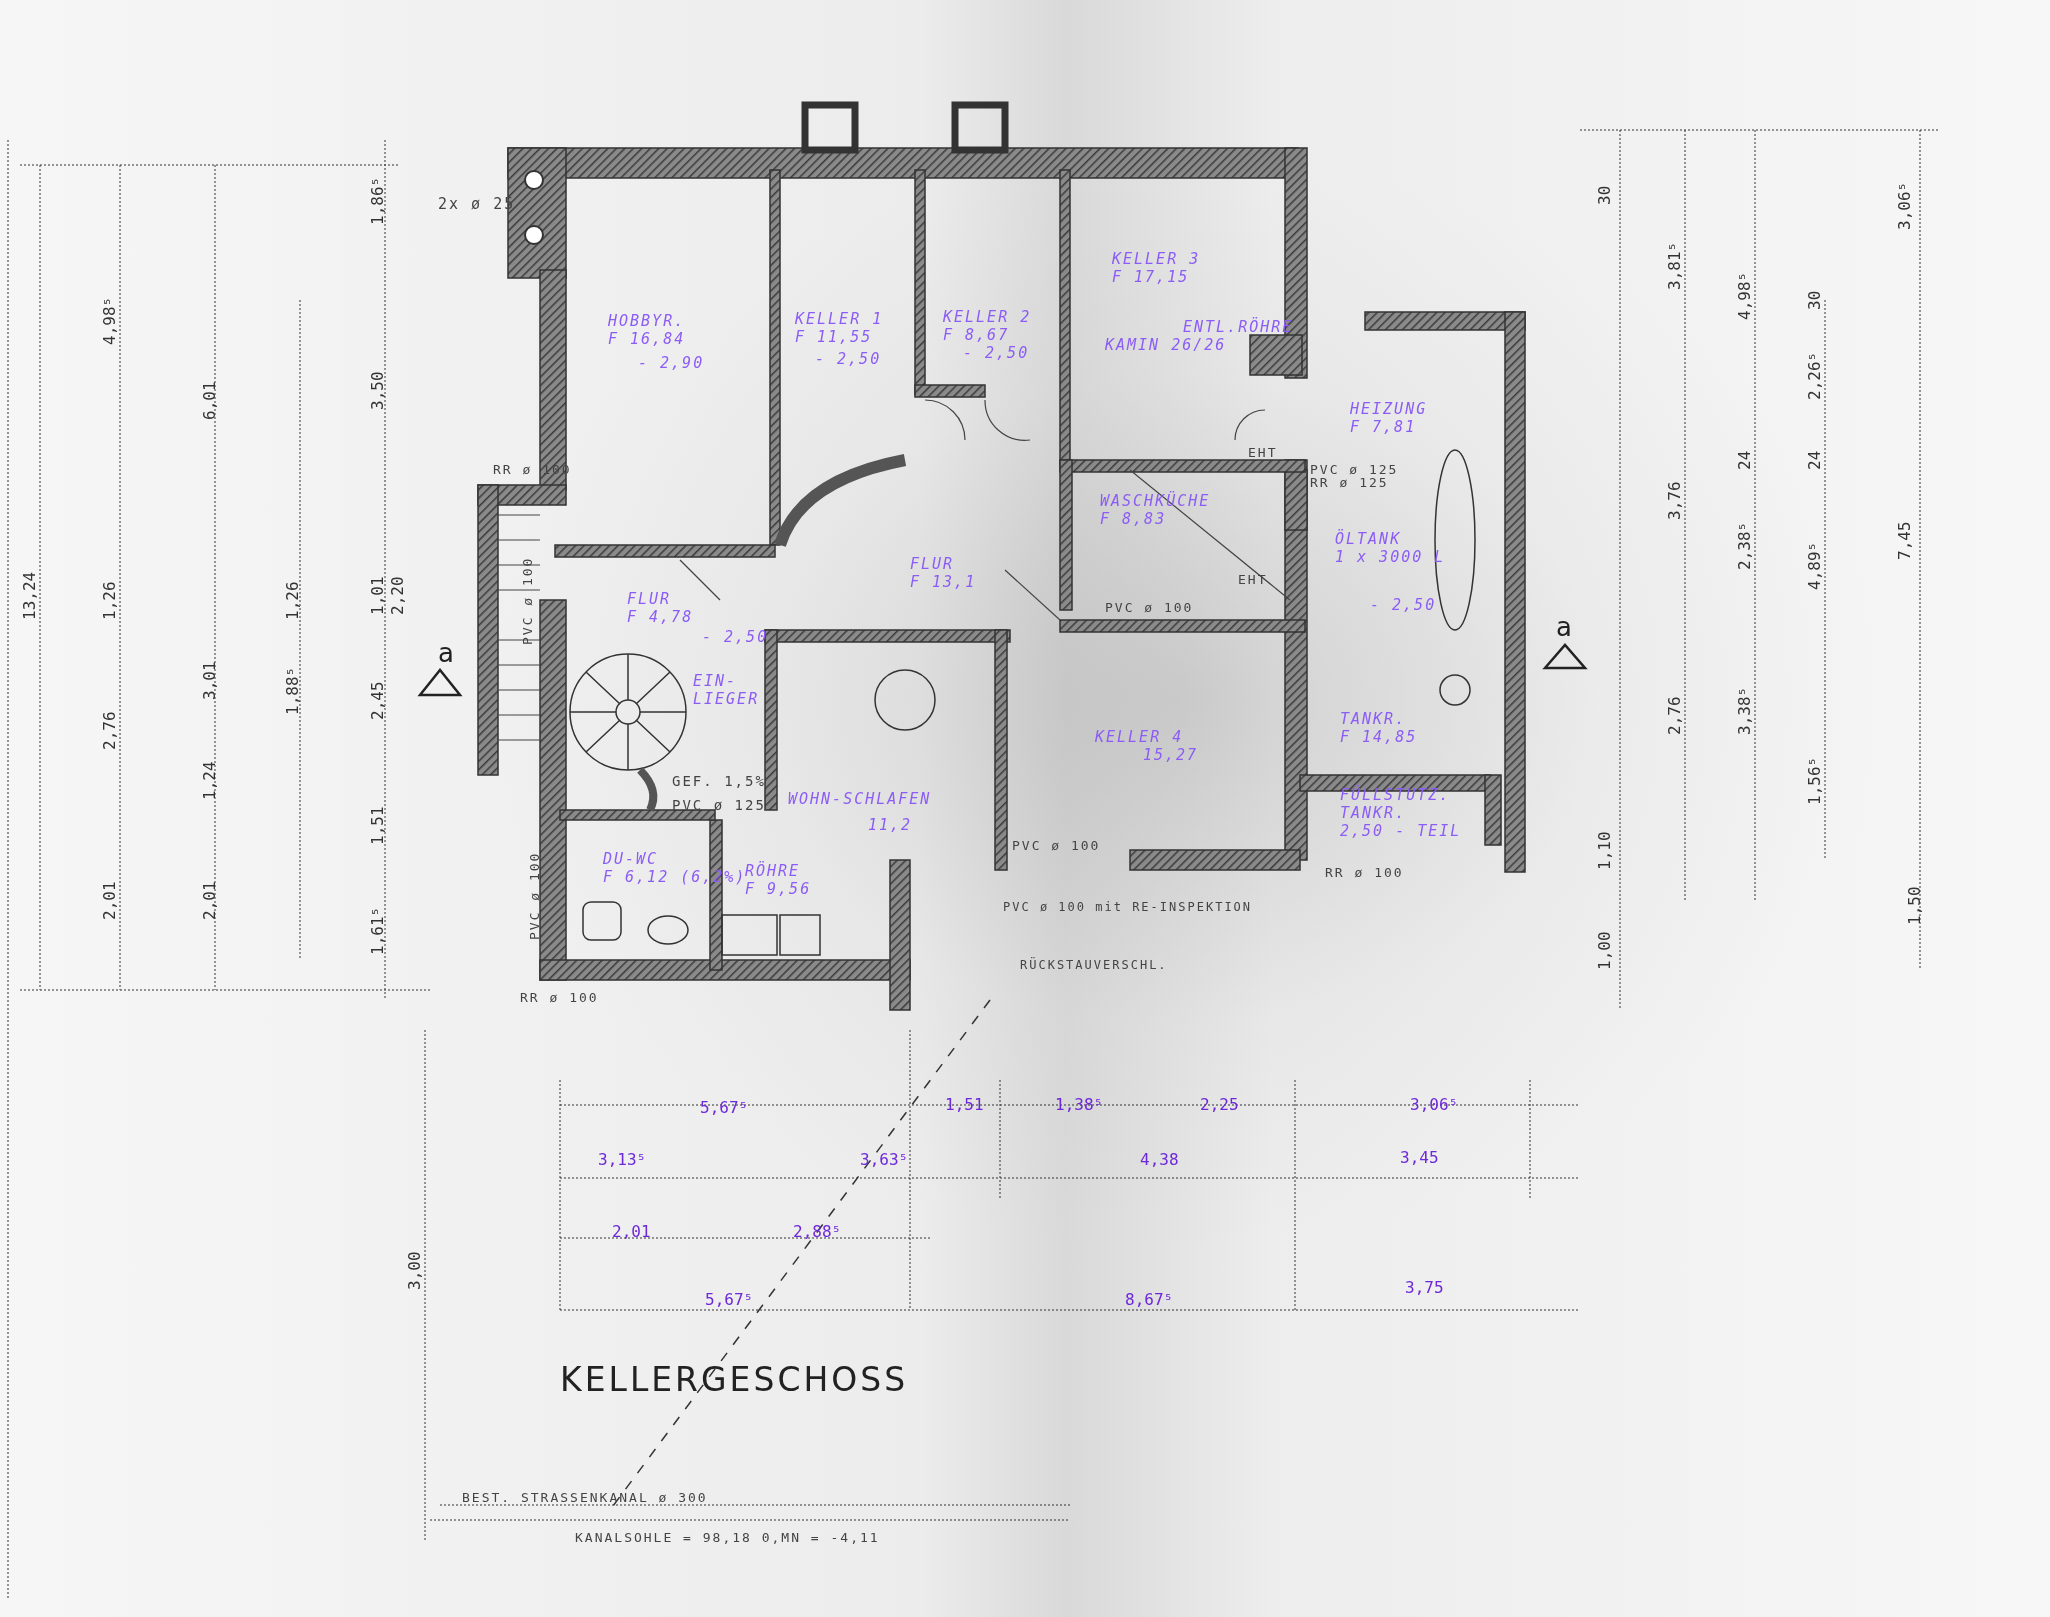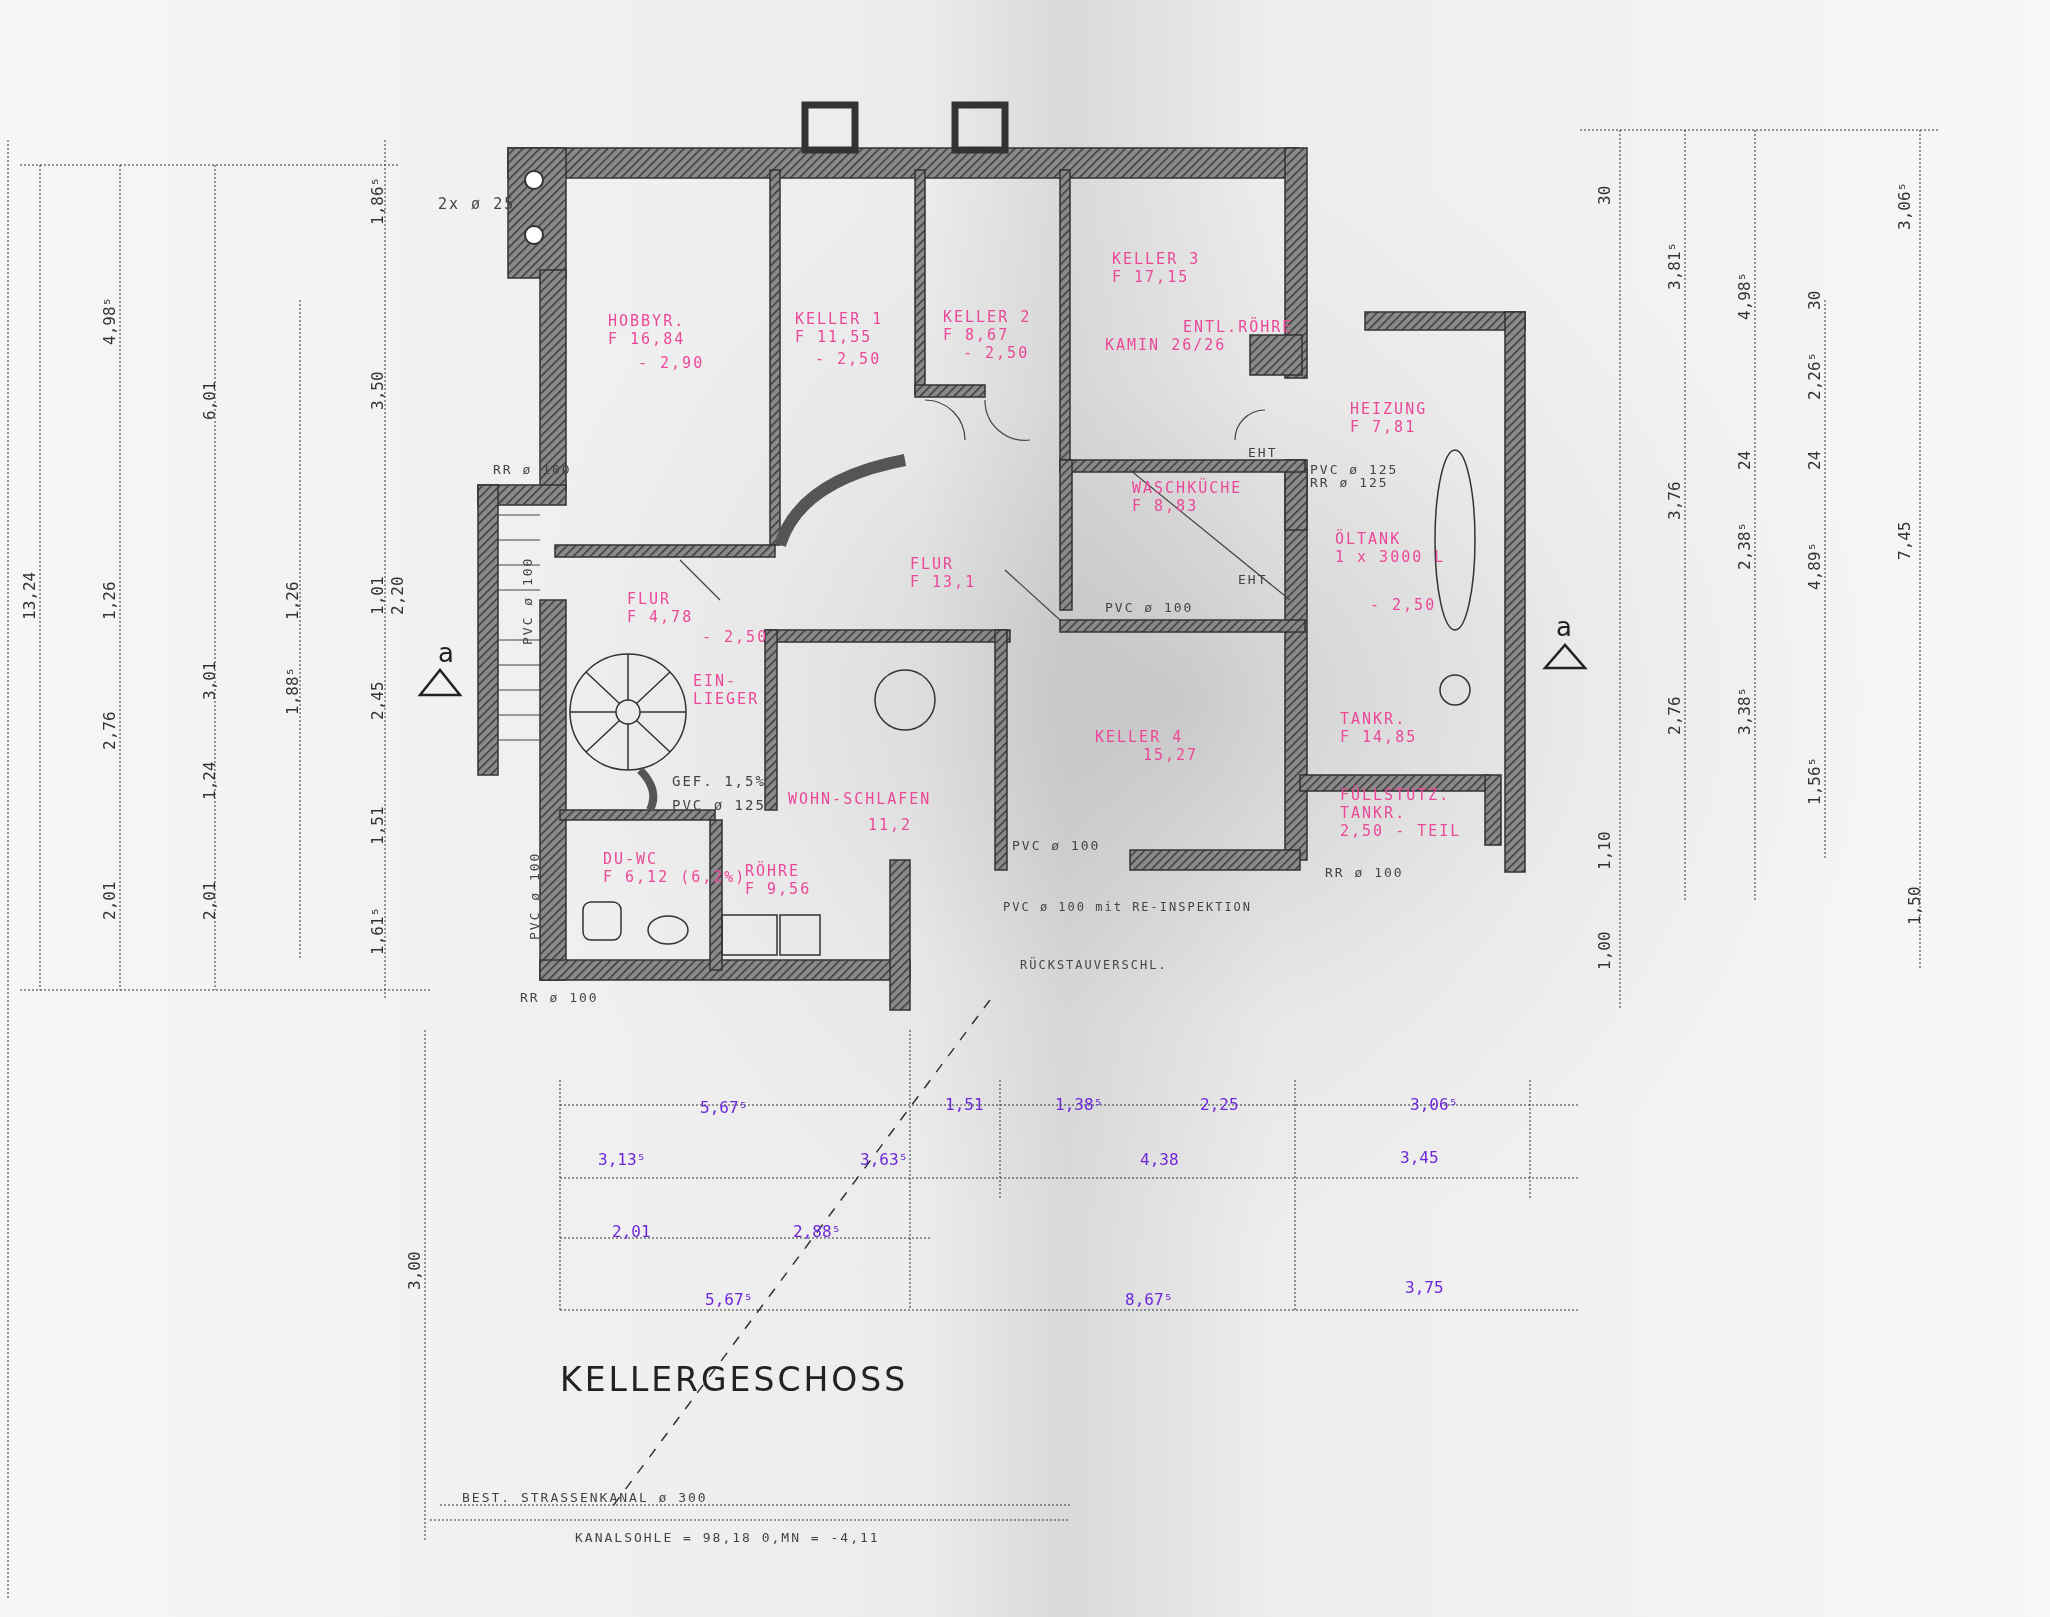--- a/index.html
+++ b/index.html
@@ -4,21 +4,21 @@
 <style>
   html, body { margin:0; padding:0; background:#ffffff; }
   body { width:2050px; height:1617px; position:relative; overflow:hidden;
          font-family:"DejaVu Sans Mono", monospace; color:#222; }
   .sheet { position:absolute; left:0; top:0; width:2050px; height:1617px;
            background:
              radial-gradient(ellipse at 1180px 700px, rgba(150,150,150,0.35) 0, rgba(200,200,200,0.15) 420px, rgba(255,255,255,0) 700px),
              linear-gradient(90deg, #f6f6f6 0, #ececec 45%, #d9d9d9 52%, #ededed 62%, #f7f7f7 100%);
   }
   svg { position:absolute; left:0; top:0; }
-  .lbl { position:absolute; font-size:15px; letter-spacing:2px; color:#ec4899; line-height:18px; white-space:nowrap; }
+  .lbl { position:absolute; font-size:15px; letter-spacing:2px; color:#8b5cf6; line-height:18px; white-space:nowrap;font-style:italic; }
   .dim { position:absolute; font-size:16px; color:#6d28d9; white-space:nowrap; }
   .dimv { position:absolute; font-size:16px; color:#333; white-space:nowrap; transform:rotate(-90deg); transform-origin:left top; }
   .title { position:absolute; left:560px; top:1360px; font-family:"DejaVu Sans", sans-serif;
            font-size:33px; letter-spacing:3px; color:#222; }
   .note { position:absolute; font-size:13px; letter-spacing:2px; color:#444; white-space:nowrap; }
   .section-mark { position:absolute; font-family:"DejaVu Sans", sans-serif; font-size:26px; color:#222; }
 </style>
 </head>
 <body>
 
@@ -201,21 +201,21 @@
 </div>
 <div class="lbl" style="left:627px;top:590px;">
   <div>FLUR</div>
   <div>F  4,78</div>
   <div style="margin-left:75px;margin-top:2px;">- 2,50</div>
 </div>
 <div class="lbl" style="left:693px;top:672px;">
   <div>EIN-</div>
   <div>LIEGER</div>
 </div>
-<div class="lbl" style="left:1100px;top:479px;margin-left:32px;">
+<div class="lbl" style="left:1100px;top:492px;">
   <div>WASCHKÜCHE</div>
   <div>F  8,83</div>
 </div>
 <div class="lbl" style="left:1335px;top:530px;">
   <div>ÖLTANK</div>
   <div>1 x 3000 L</div>
   <div style="margin-left:35px;margin-top:30px;">- 2,50</div>
 </div>
 <div class="lbl" style="left:1340px;top:710px;">
   <div>TANKR.</div>

